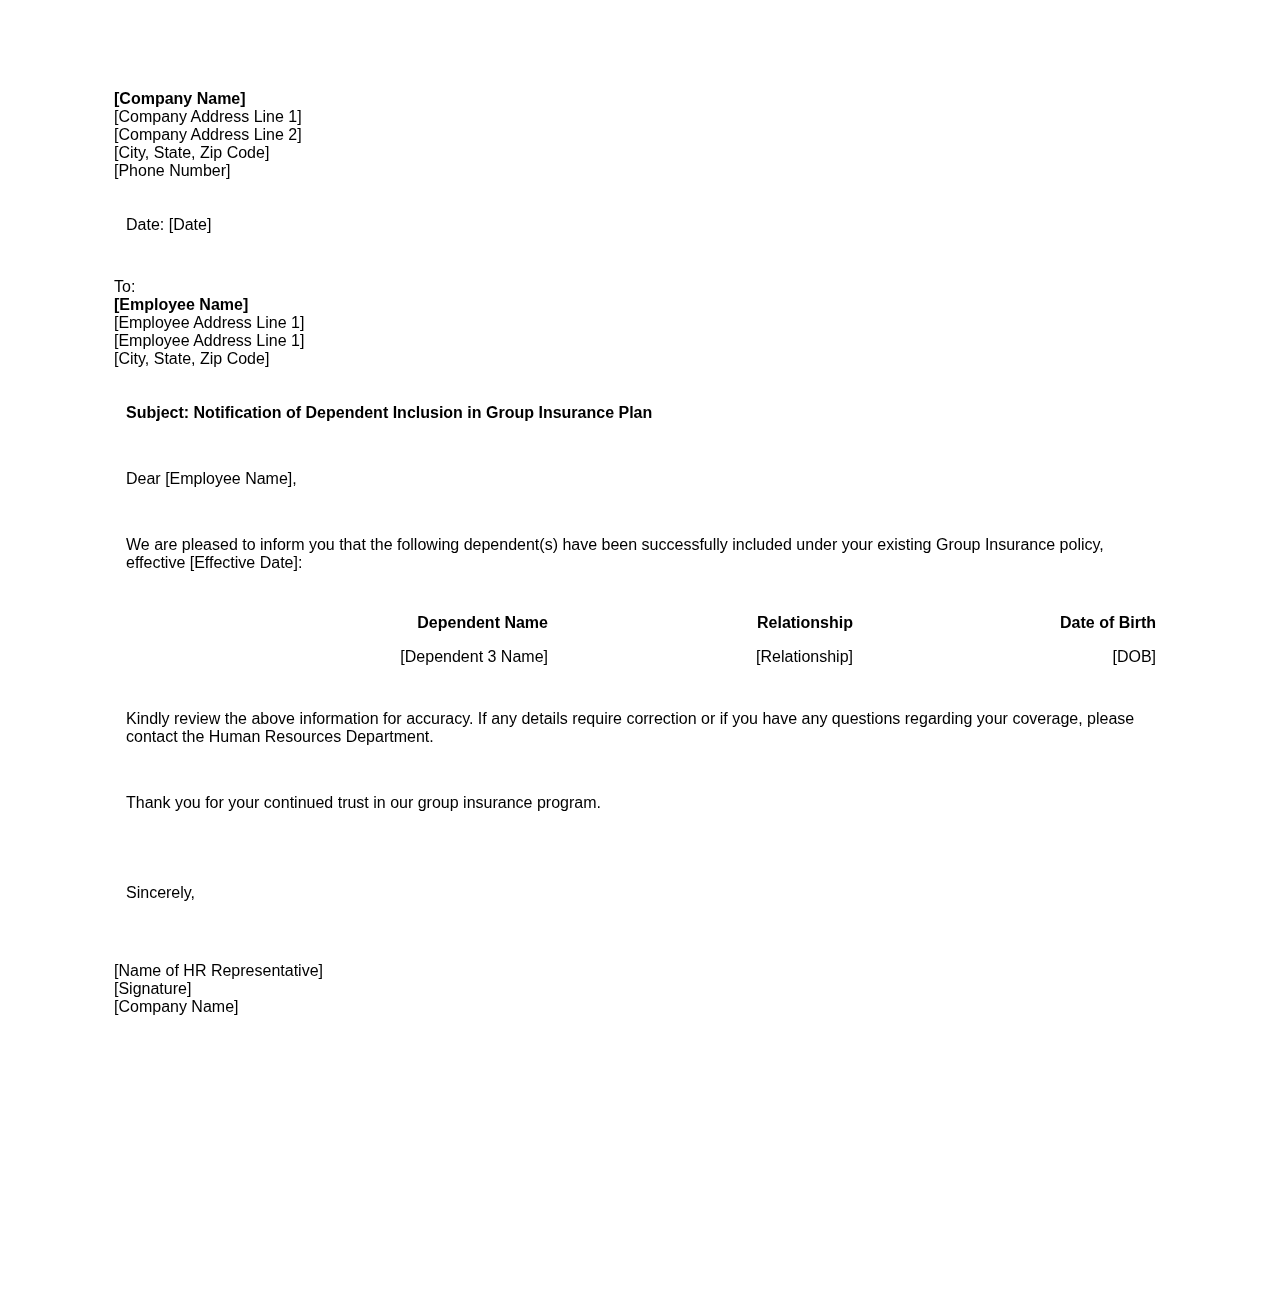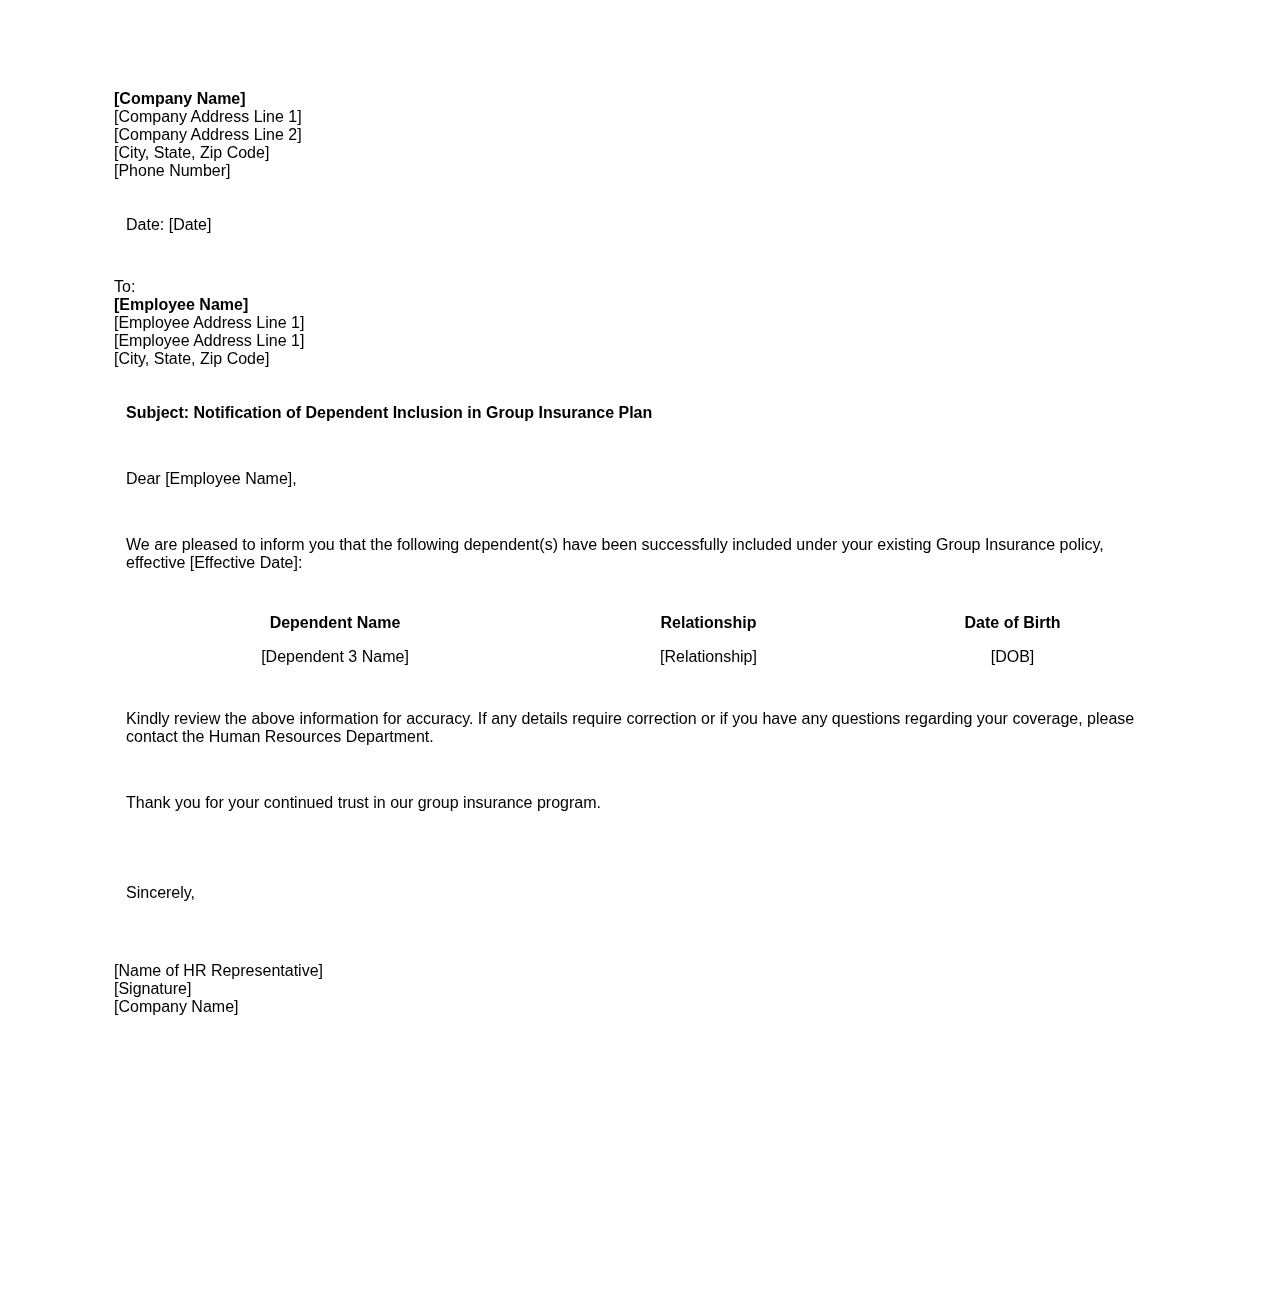--- a/index.html
+++ b/index.html
@@ -28,21 +28,21 @@
     .gap-24 { height: 24px; }
     .gap-32 { height: 32px; }
     .gap-48 { height: 48px; }
     p.para { margin: 12px; }
     table.deps {
       border-collapse: collapse;
       width: 1050px;
       margin: 0;
     }
     table.deps th, table.deps td {
-      text-align: center;
+      text-align: right;
       padding: 8px 8px;
       font-size: 16px;
       line-height: 18px;
       vertical-align: top;
     }
     table.deps th { font-weight: bold; }
     table.deps col.c1 { width: 442px; }
     table.deps col.c2 { width: 305px; }
     table.deps col.c3 { width: 303px; }
   </style>

